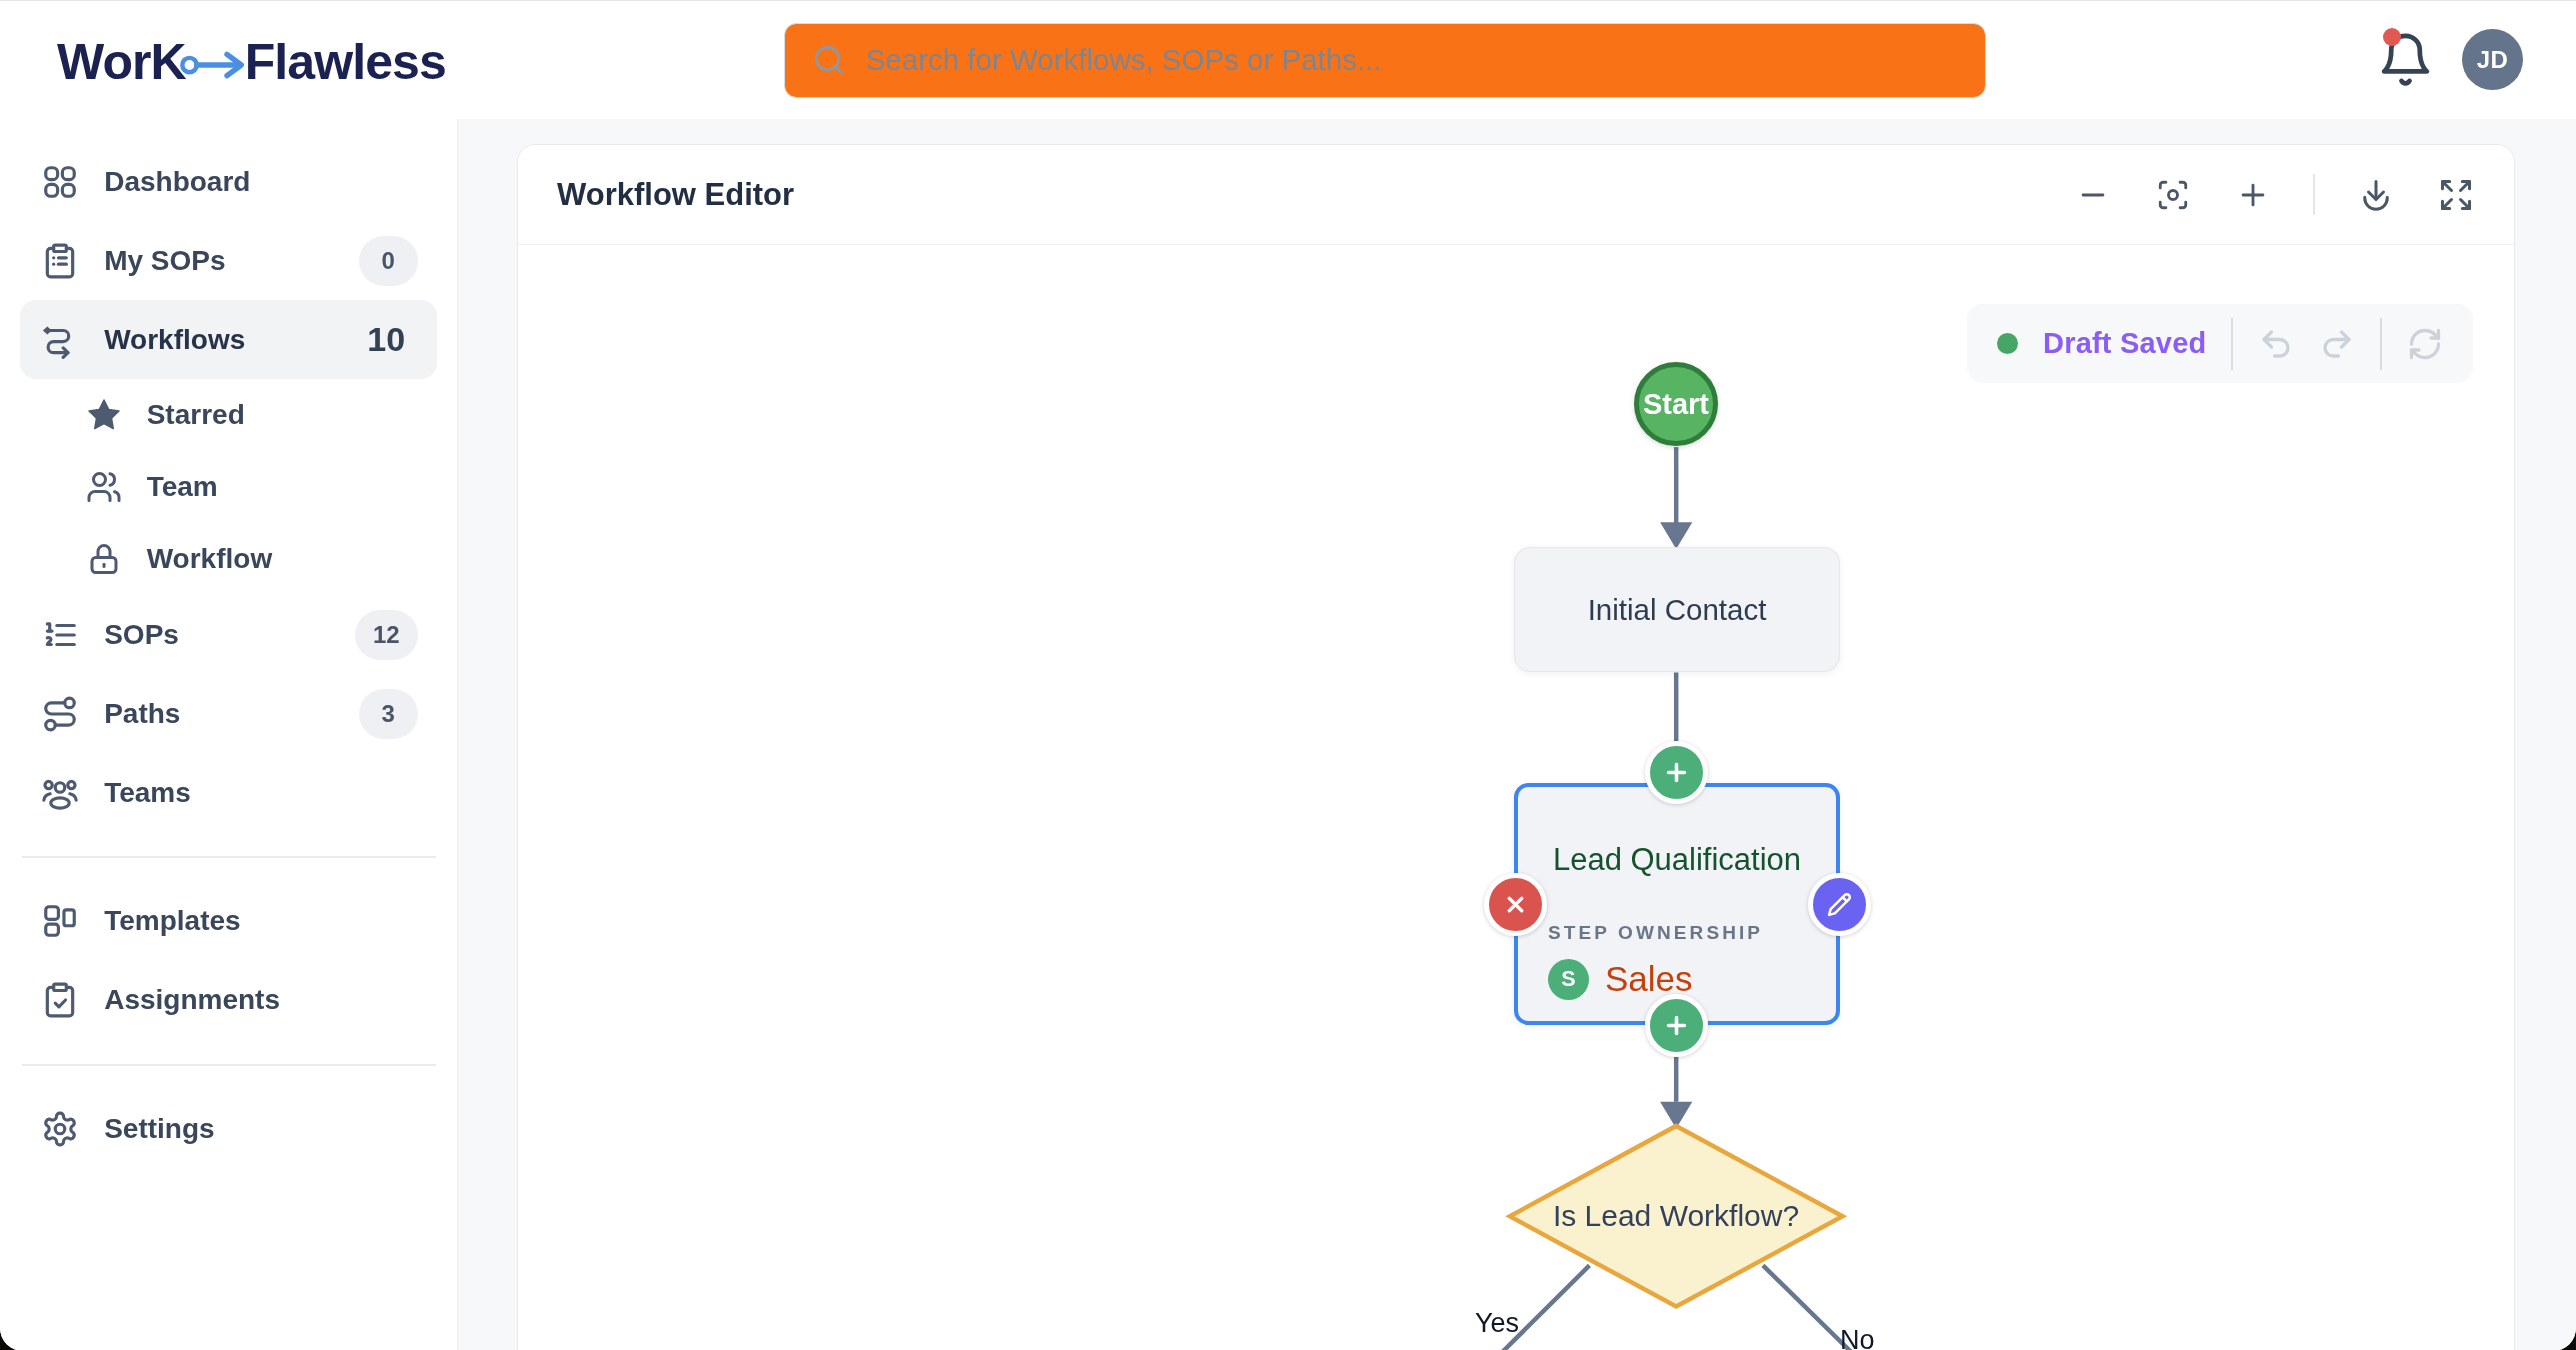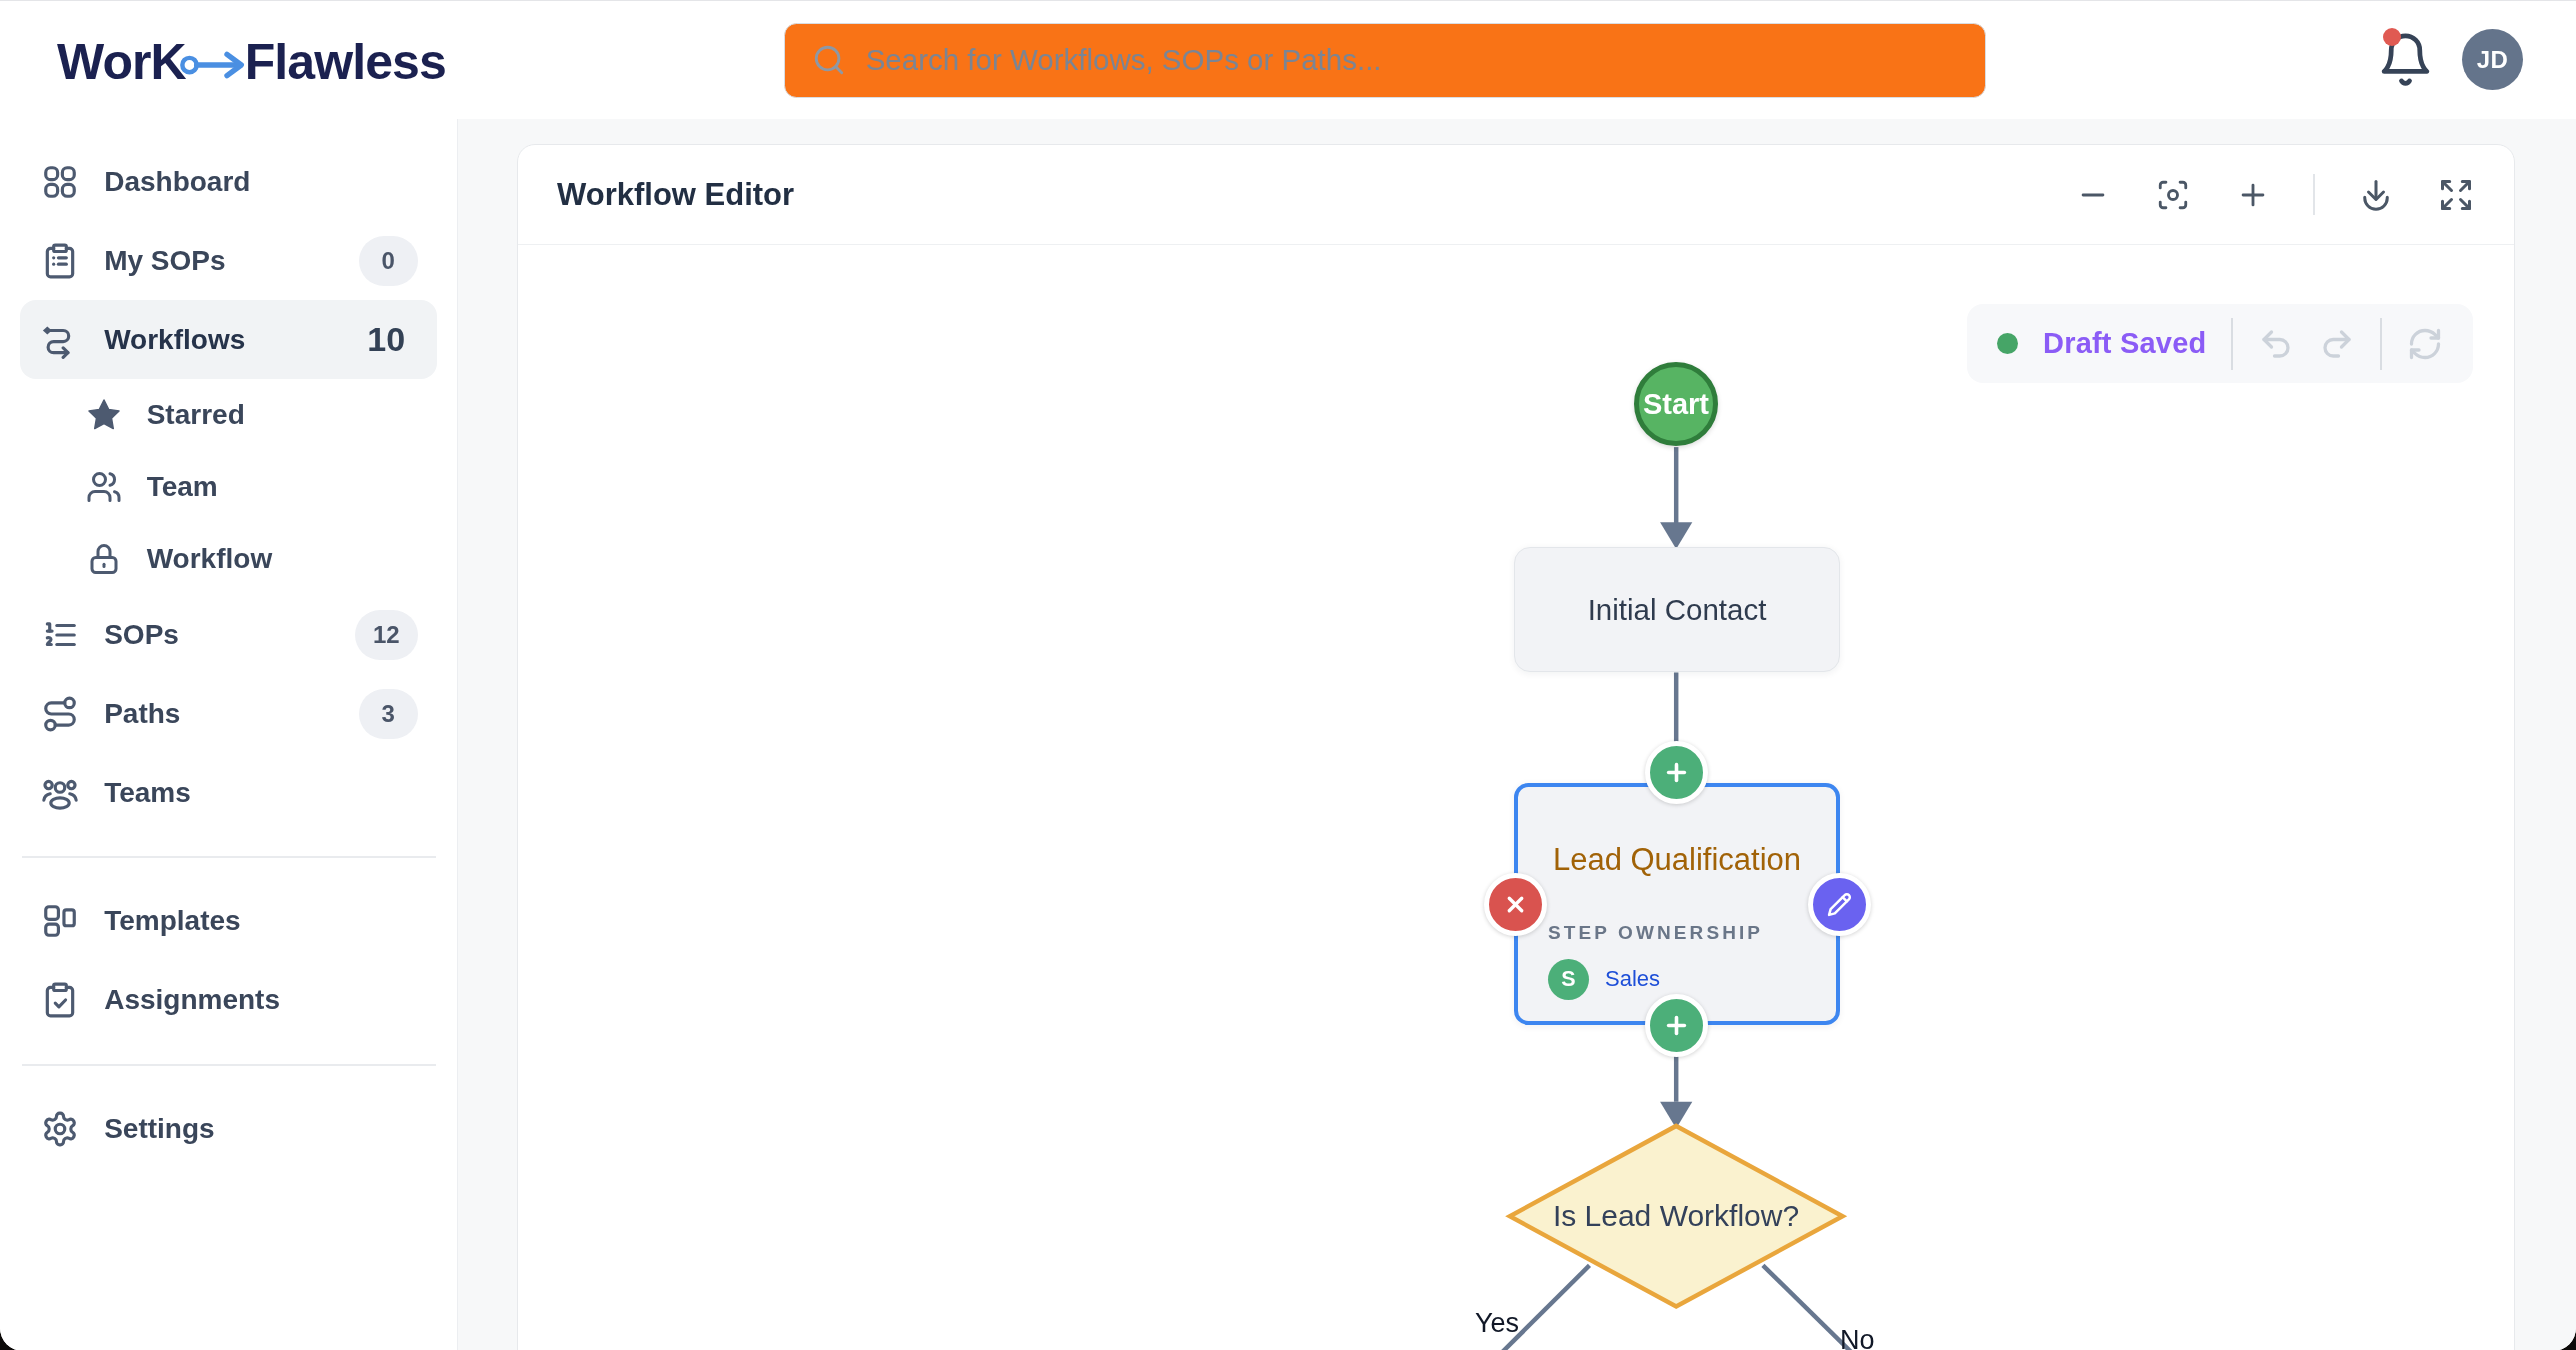--- a/index.html
+++ b/index.html
@@ -79,27 +79,27 @@
   .node-start{position:absolute; left:1116px; top:117px; width:84px; height:84px; border-radius:50%;
               background:var(--green); border:5.4px solid var(--green-dark); color:#fff;
               font-size:29px; font-weight:700; display:flex; align-items:center; justify-content:center;
               box-shadow:0 1.8px 5.4px rgba(0,0,0,.15); cursor:pointer;}
   .node-box{position:absolute; left:996px; width:326px; background:var(--node-fill);
             border:1.8px solid #e3e6ea; border-radius:16px; color:#2f3b4e;
             box-shadow:0 1.8px 7.2px rgba(20,30,50,.06); cursor:pointer;}
   .node-step1{top:302px; height:125px; display:flex; align-items:center; justify-content:center;
               font-size:29.5px;}
   .node-step2{top:538px; height:242px; border:4.5px solid var(--accent-blue); border-radius:14.3px;}
-  .node-step2 .node-title{margin-top:55px; text-align:center; font-size:31px; color:#a16207;}
+  .node-step2 .node-title{margin-top:55px; text-align:center; font-size:31px; color:#14532d;}
   .ownership{position:absolute; left:30px; bottom:21.5px;}
   .ownership-heading{font-size:19px; font-weight:600; letter-spacing:3.1px; color:#6a7688;}
   .owner-row{display:flex; align-items:center; gap:16px; margin-top:14.3px;}
   .owner-avatar{width:41px; height:41px; border-radius:50%; background:var(--green-btn); color:#fff;
                 font-size:21.5px; font-weight:700; display:flex; align-items:center; justify-content:center;}
-  .owner-name{font-size:22px; color:#1d4ed8;}
+  .owner-name{font-size:35px; color:#c2410c;}
 
   .circle-btn{position:absolute; border-radius:50%; border:5.4px solid #fff; display:flex;
               align-items:center; justify-content:center; color:#fff; cursor:pointer;
               box-shadow:0 0.9px 4.5px rgba(0,0,0,.18); width:63px; height:63px;}
   .plus-btn{background:var(--green-btn);}
   .plus-top{left:1127px; top:496px;}
   .plus-bottom{left:1127px; top:749px;}
   .delete-btn{background:var(--red); left:966px; top:628px;}
   .edit-btn{background:var(--purple); left:1290px; top:628px;}
 

